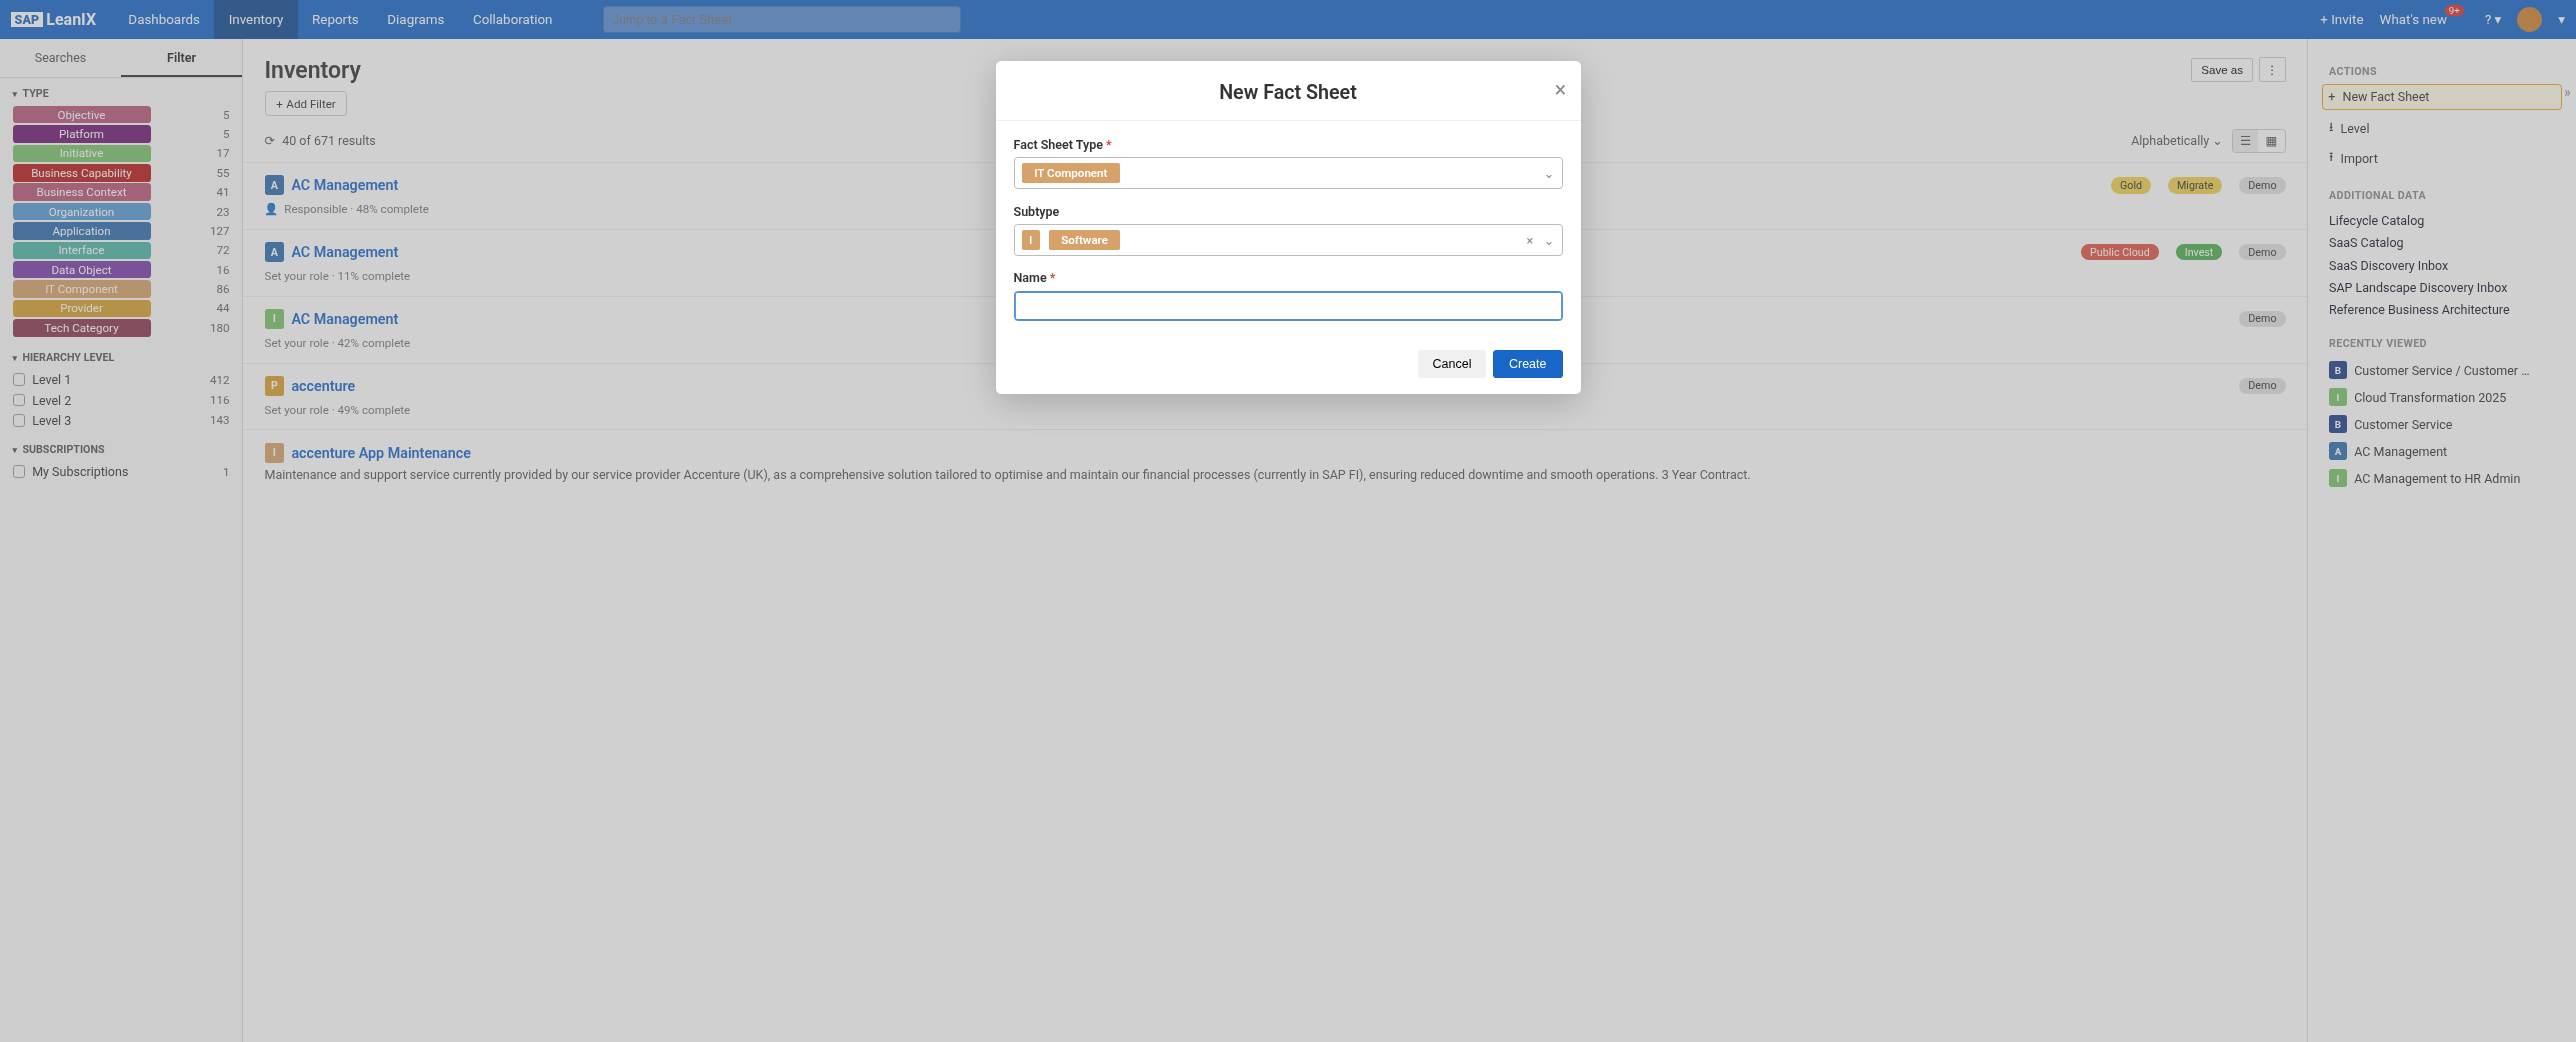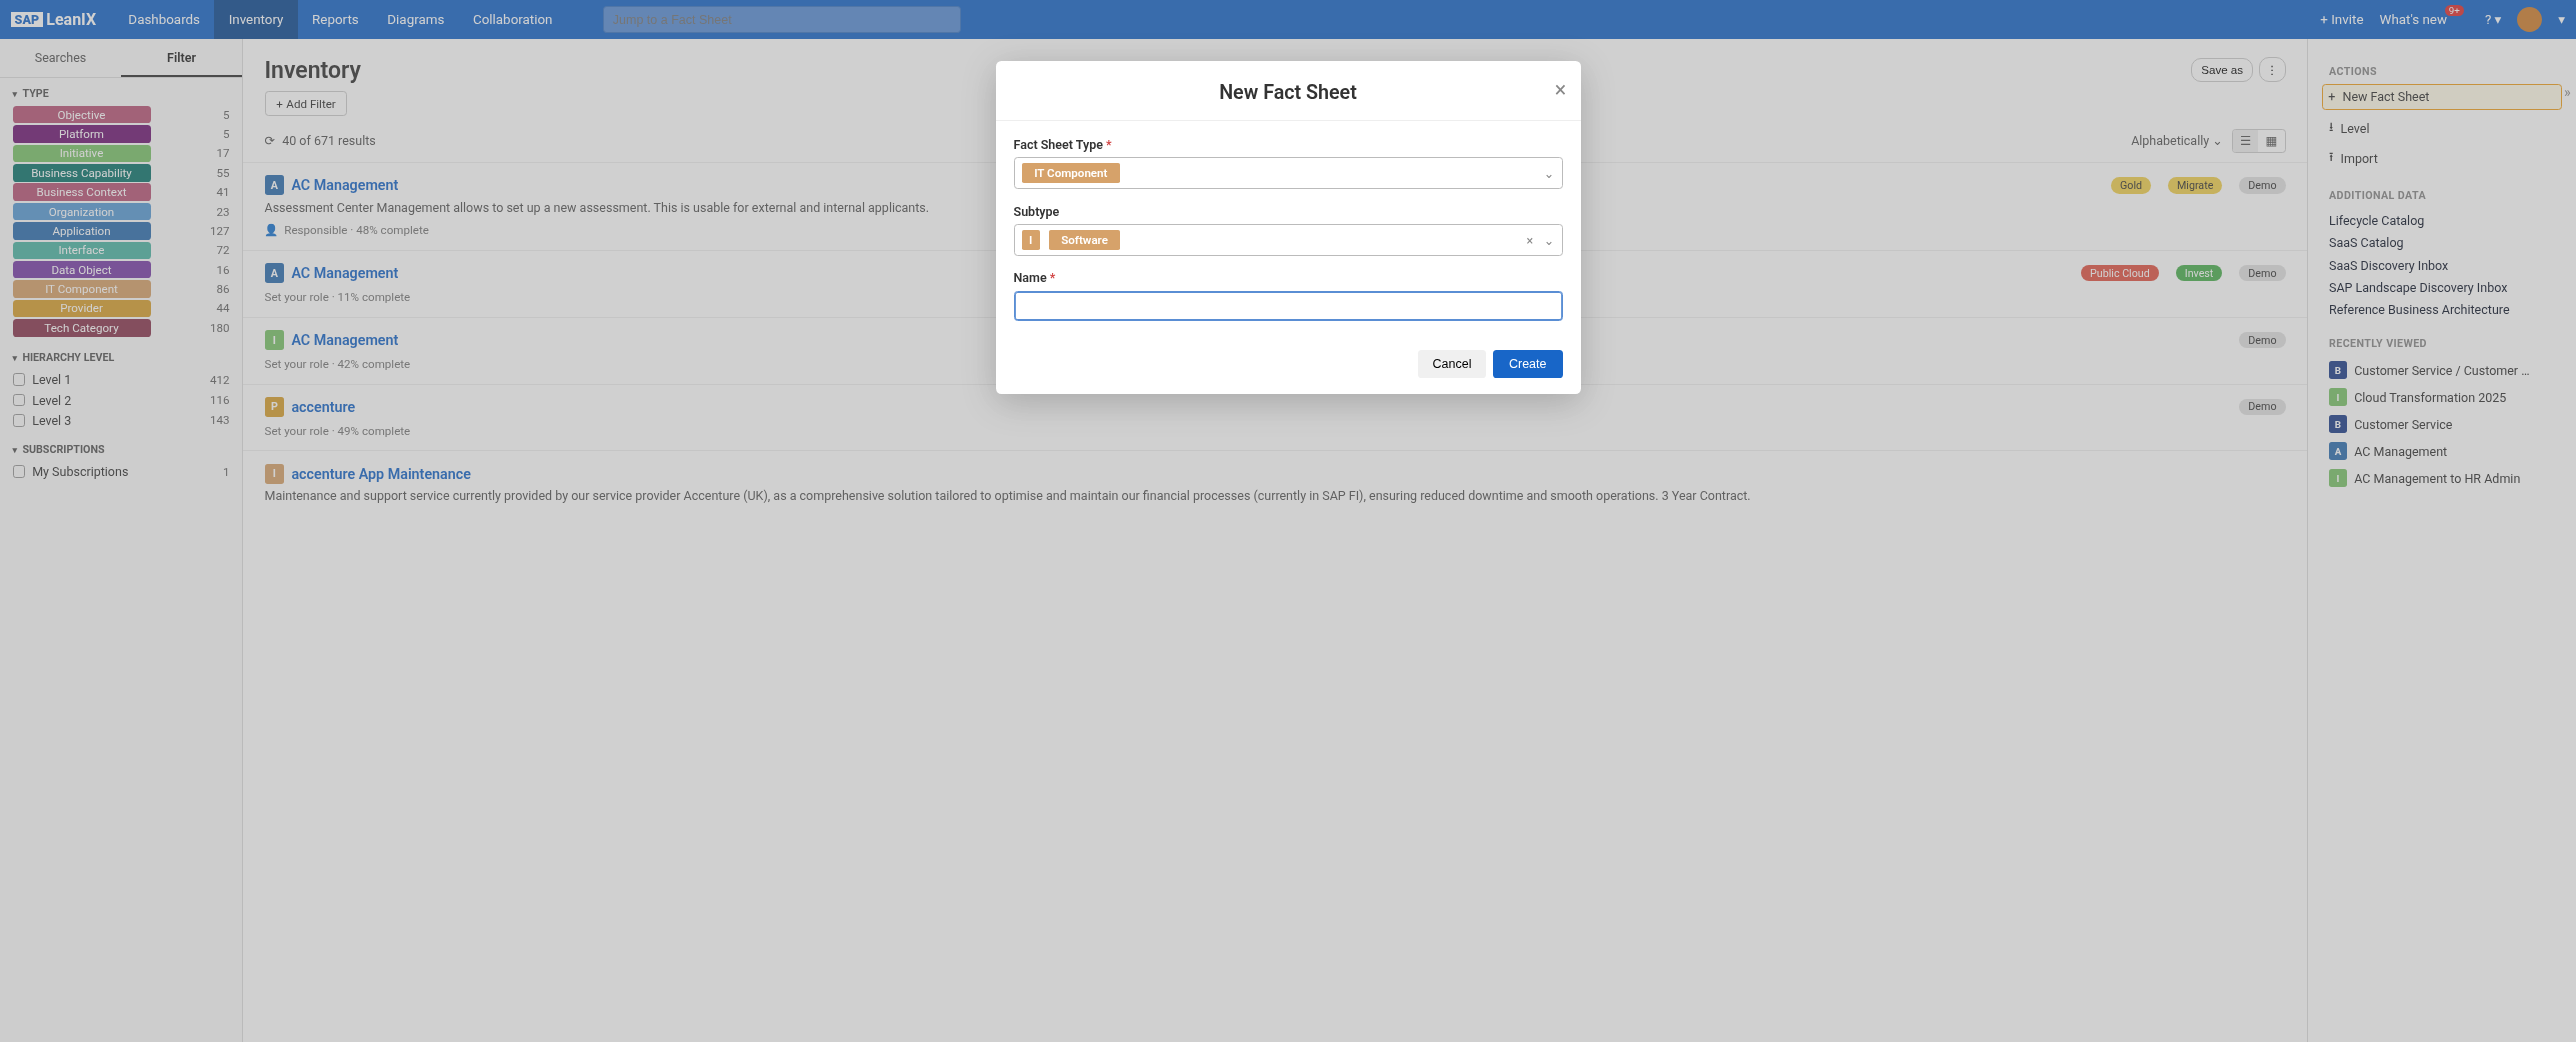--- a/index.html
+++ b/index.html
@@ -38,21 +38,21 @@
 .type-count { color: #666; font-size: 11.6px; }
 .level-row { display: flex; align-items: center; justify-content: space-between; padding: 2.7px 0; }
 .level-left { display: flex; align-items: center; gap: 7.2px; }
 .chk { width: 12.5px; height: 12.5px; border: 0.9px solid #999; border-radius: 2.7px; }
 
 
 .main-head { padding: 18px 21.5px 0; }
 .page-title { font-size: 23px; font-weight: 600; color: #333; }
 .head-row { display: flex; justify-content: space-between; align-items: flex-start; }
 .head-actions { display: flex; gap: 5.4px; align-items: center; }
-.btn { border: 0.9px solid #ccc; background: #fff; padding: 4.5px 9px; border-radius: 10px; cursor: pointer; font-size: 11.6px; }
+.btn { border: 0.9px solid #ccc; background: #fff; padding: 4.5px 9px; border-radius: 2px; cursor: pointer; font-size: 11.6px; }
 .btn-icon { width: 27px; padding: 4.5px 0; text-align: center; }
 .add-filter { border: 0.9px solid #ccc; background: #fff; padding: 4.5px 10.7px; border-radius: 3.6px; font-size: 11.6px; display: inline-flex; align-items: center; gap: 3.6px; margin-top: 7.2px; cursor: pointer; }
 .results-row { display: flex; justify-content: space-between; align-items: center; padding: 12.5px 21.5px 9px; font-size: 12.5px; color: #555; }
 .results-left { display: flex; align-items: center; gap: 7.2px; }
 .sort-right { display: flex; align-items: center; gap: 9px; }
 .view-toggle { display: flex; border: 0.9px solid #ccc; border-radius: 3.6px; overflow: hidden; }
 .view-btn { padding: 3.6px 7.2px; cursor: pointer; }
 .view-btn.active { background: #eee; }
 
 
@@ -148,21 +148,21 @@
             </div>
             <div class="type-row">
               <div class="type-pill" style="background:#701a75">Platform</div>
               <div class="type-count">5</div>
             </div>
             <div class="type-row">
               <div class="type-pill" style="background:#7cc36b">Initiative</div>
               <div class="type-count">17</div>
             </div>
             <div class="type-row">
-              <div class="type-pill" style="background:#0f766e">Business Capability</div>
+              <div class="type-pill" style="background:#b91c1c">Business Capability</div>
               <div class="type-count">55</div>
             </div>
             <div class="type-row">
               <div class="type-pill" style="background:#b85679">Business Context</div>
               <div class="type-count">41</div>
             </div>
             <div class="type-row">
               <div class="type-pill" style="background:#5a9bd4">Organization</div>
               <div class="type-count">23</div>
             </div>
@@ -269,21 +269,20 @@
           <div class="fs-item">
     <div class="fs-row1">
       <div class="fs-icon" style="background:#2f6fb0">A</div>
       <div class="fs-title">AC Management</div>
       <div class="fs-tags">
                 <span class="tag" style="background:#f0d050;">Gold</span>
                 <span class="tag" style="background:#f0d050;">Migrate</span>
                 <span class="tag" style="background:#e0e0e0;">Demo</span>
               </div>
     </div>
-    <div class="fs-desc">Assessment Center Management allows to set up a new assessment. This is usable for external and internal applicants.</div>
     <div class="fs-meta"><span>👤</span>Responsible · 48% complete</div>
   </div>
           <div class="fs-item">
     <div class="fs-row1">
       <div class="fs-icon" style="background:#2f6fb0">A</div>
       <div class="fs-title">AC Management</div>
       <div class="fs-tags">
                 <span class="tag" style="background:#e05545;color:#fff">Public Cloud</span>
                 <span class="tag" style="background:#4caf50;color:#fff">Invest</span>
                 <span class="tag" style="background:#e0e0e0;">Demo</span>

